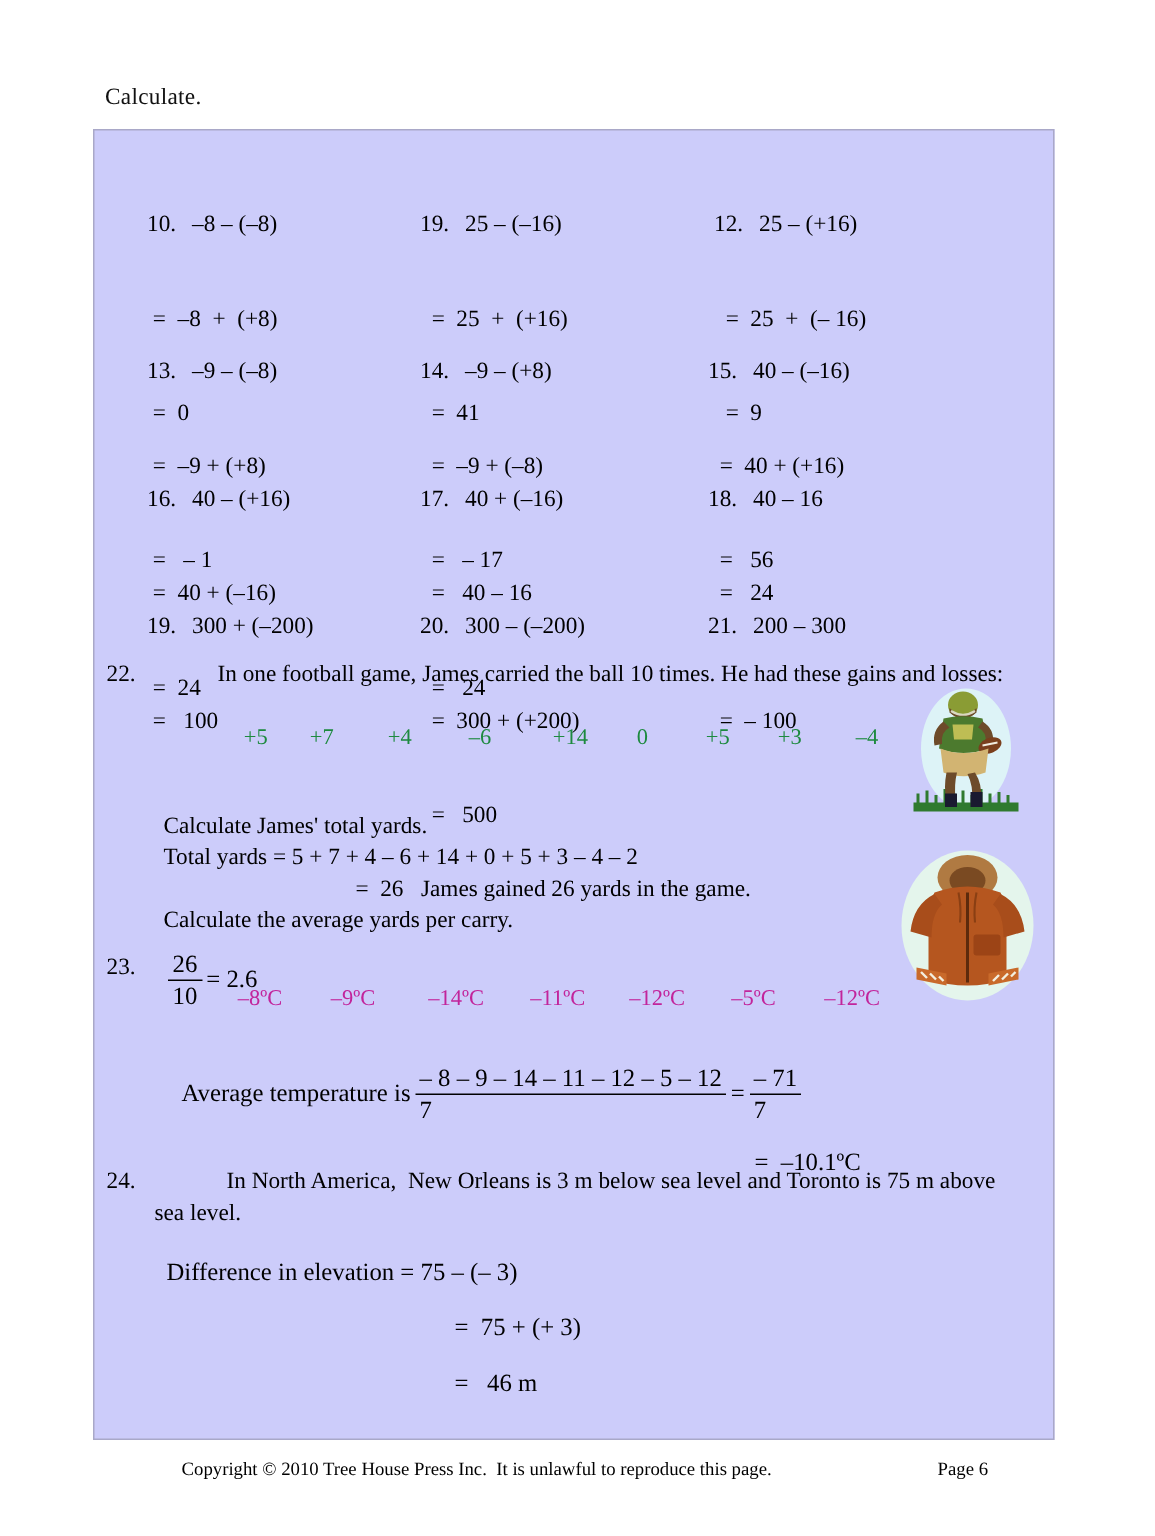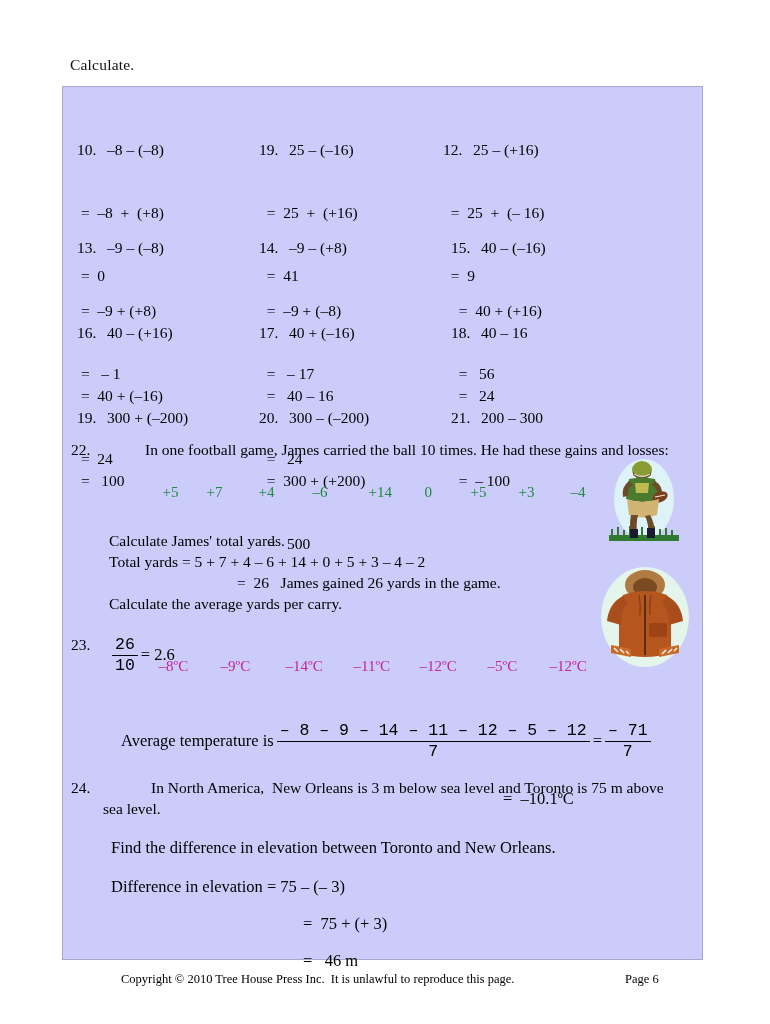--- a/index.html
+++ b/index.html
@@ -52,21 +52,21 @@
   .qcell {
     position: absolute;
     font-size: 15.5px;
     line-height: 21px;
     white-space: pre;
   }
   .qnum {
     display: inline-block;
     width: 30px;
   }
-  .qline { white-space: pre; }
+  .qline { white-space: pre; margin-left: 21px; }
 
   
   .wp {
     position: absolute;
     font-size: 15.5px;
     line-height: 21px;
   }
   .wp .num {
     position: absolute;
     left: 0;
@@ -84,25 +84,23 @@
   .green { color: #1d8a3f; }
   .magenta { color: #c2249b; }
 
   .line { white-space: pre; margin-left: 46px; }
   .big { font-size: 16.5px; }
 
   
   .frac {
     display: inline-block;
     vertical-align: middle;
-    text-align: center;
-    margin: 16px 3px;
+    margin: 4px 3px;
     position: relative;
     top: -1px;
-    font-family: Liberation Mono, monospace;
   }
   .frac .top {
     display: block;
     padding: 0 3px 1px 3px;
     border-bottom: 1.3px solid #000;
     line-height: 18px;
     white-space: pre;
   }
   .frac .bot {
     display: block;
@@ -158,21 +156,21 @@
         <div class="qline"> =  –8  +  (+8)</div>
         <div class="qline"> =  0</div>
       </div>
 
       <div class="qcell" style="left:196px; top:10px;">
         <div class="qline"><span class="qnum">19.</span><span>25 – (–16)</span></div>
         <div class="qline">  =  25  +  (+16)</div>
         <div class="qline">  =  41</div>
       </div>
 
-      <div class="qcell" style="left:380px; top:10px;">
+      <div class="qcell" style="left:392px; top:10px;">
         <div class="qline"><span class="qnum">12.</span><span>25 – (+16)</span></div>
         <div class="qline">  =  25  +  (– 16)</div>
         <div class="qline">  =  9</div>
       </div>
 
       <div class="qcell" style="left:14px; top:108px;">
         <div class="qline"><span class="qnum">13.</span><span>–9 – (–8)</span></div>
         <div class="qline"> =  –9 + (+8)</div>
         <div class="qline"> =   – 1</div>
       </div>
@@ -224,21 +222,21 @@
 
     </div>
 
     <div class="wp" style="left:8px; top:352px; width:630px;">
       <div class="num">22.</div>
       <div class="body">
         <div class="line">In one football game, James carried the ball 10 times. He had these gains and losses:</div>
         <div class="row-vals" style="margin-left:26px; margin-top:1px;">
           <span class="green" style="display:inline-block;width:44px;">+5</span><span class="green" style="display:inline-block;width:52px;">+7</span><span class="green" style="display:inline-block;width:54px;">+4</span><span class="green" style="display:inline-block;width:56px;">–6</span><span class="green" style="display:inline-block;width:56px;">+14</span><span class="green" style="display:inline-block;width:46px;">0</span><span class="green" style="display:inline-block;width:48px;">+5</span><span class="green" style="display:inline-block;width:52px;">+3</span><span class="green" style="display:inline-block;width:50px;">–4</span><span class="green">–2</span>
         </div>
-        <div class="line" style="margin-left:10px; margin-top:6px;">Calculate James' total yards.</div>
+        <div class="line" style="margin-left:10px; margin-top:16px;">Calculate James' total yards.</div>
         <div class="line" style="margin-left:10px;">Total yards = 5 + 7 + 4 – 6 + 14 + 0 + 5 + 3 – 4 – 2</div>
         <div class="line" style="margin-left:138px;">=  26   James gained 26 yards in the game.</div>
         <div class="line" style="margin-left:10px;">Calculate the average yards per carry.</div>
         <div class="inlineeq big" style="margin-left:10px; margin-top:7px;">
           <span class="frac"><span class="top">26</span><span class="bot">10</span></span><span>= 2.6</span>
         </div>
       </div>
     </div>
 
     <div class="art" style="left:542px; top:368px; width:78px; height:100px;">
@@ -326,21 +324,20 @@
         </div>
         <div class="line big" style="margin-left:400px; margin-top:10px;">=  –10.1ºC</div>
       </div>
     </div>
 
     <div class="wp" style="left:8px; top:690px; width:630px;">
       <div class="num">24.</div>
       <div class="body" style="margin-left:34px;">
         <div class="line">In North America,  New Orleans is 3 m below sea level and Toronto is 75 m above</div>
         <div class="line" style="margin-left:-2px;">sea level.</div>
-        <div class="line big" style="margin-left:6px; margin-top:18px;">Find the difference in elevation between Toronto and New Orleans.</div>
         <div class="line big" style="margin-left:6px; margin-top:18px;">Difference in elevation = 75 – (– 3)</div>
         <div class="line big" style="margin-left:198px; margin-top:16px;">=  75 + (+ 3)</div>
         <div class="line big" style="margin-left:198px; margin-top:16px;">=   46 m</div>
       </div>
     </div>
 
   </div>
 
   <div class="footer">
     <span class="copy">Copyright © 2010 Tree House Press Inc.  It is unlawful to reproduce this page.</span>

